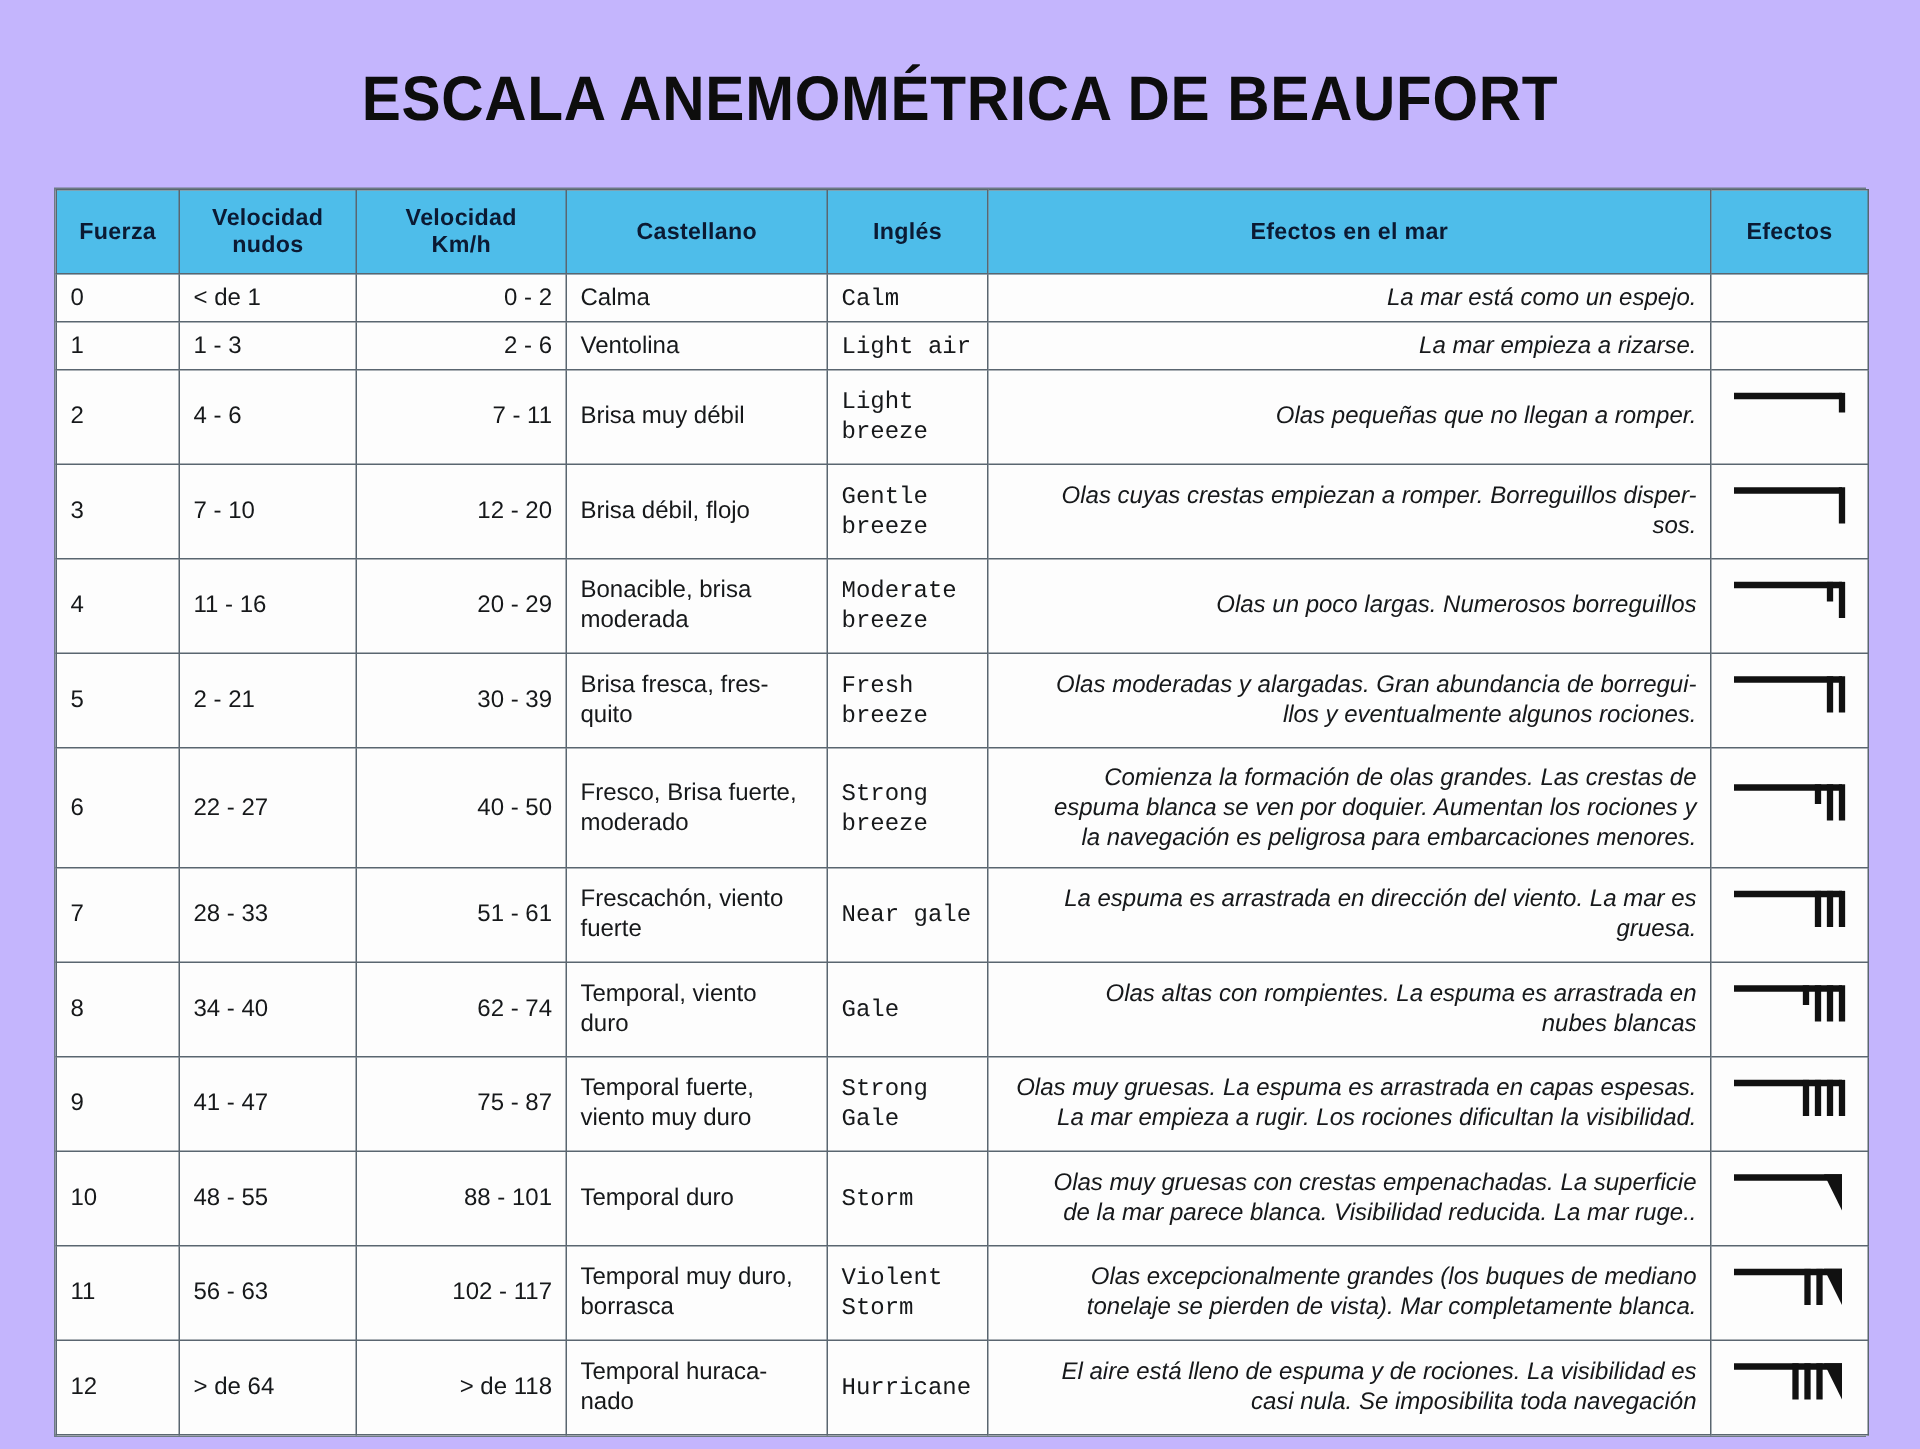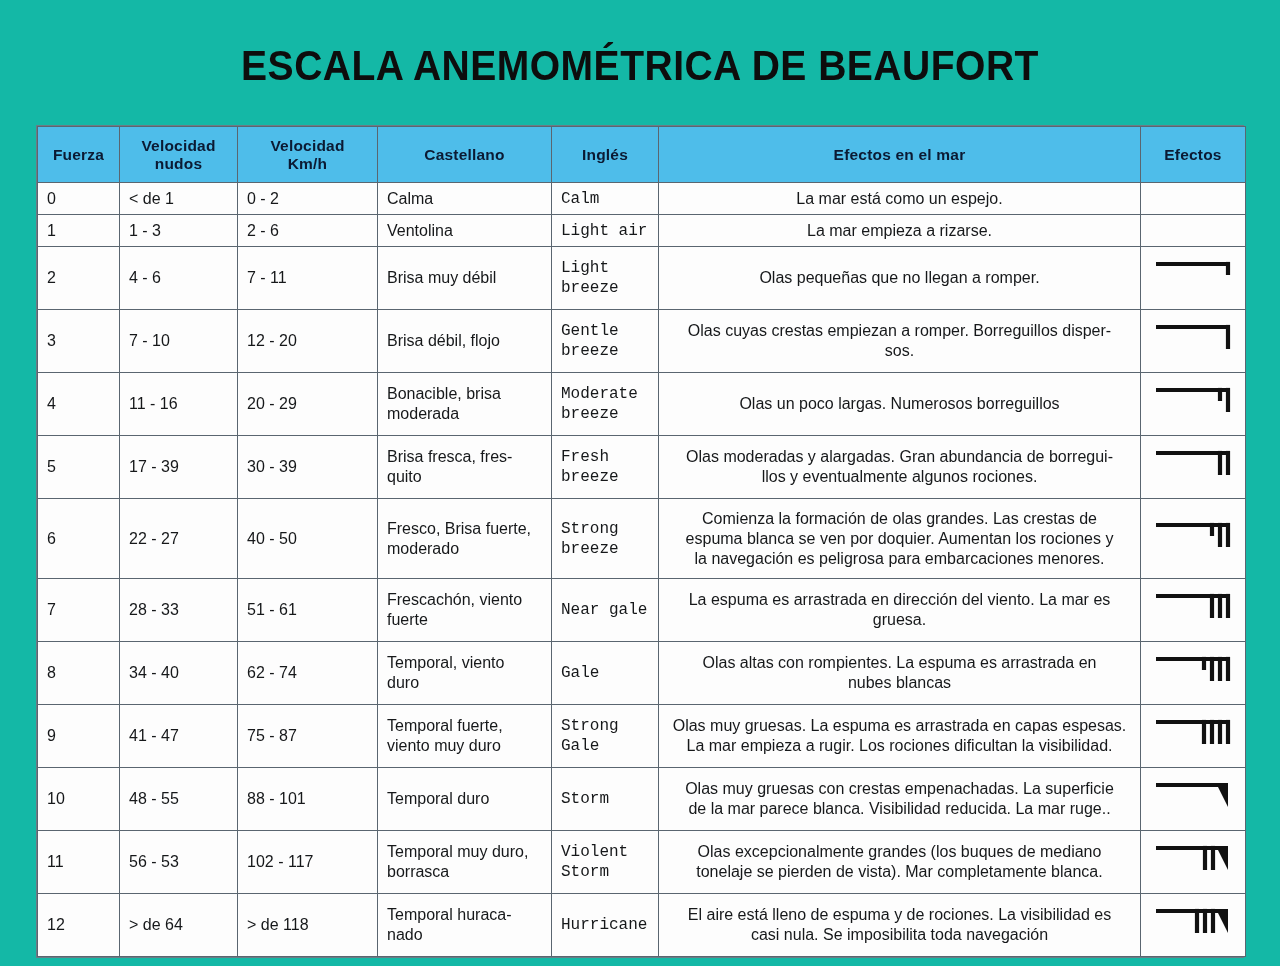--- a/index.html
+++ b/index.html
@@ -12,21 +12,21 @@
     height: 966px;
     background: #ffffff;
     font-family: "Liberation Sans", "DejaVu Sans", sans-serif;
     overflow: hidden;
   }
 
   .page {
     position: relative;
     width: 1280px;
     height: 966px;
-    background: #14b8a6;
+    background: #c4b5fd;
   }
 
   
   .title {
     position: absolute;
     left: 0;
     top: 41px;
     width: 1280px;
     text-align: center;
     font-family: "Liberation Sans Narrow", "Liberation Sans", "DejaVu Sans", sans-serif;
@@ -82,24 +82,24 @@
   
   table.beaufort tbody td {
     font-size: 16px;
     color: #16181a;
     line-height: 20px;
     background: #fdfdfd;
   }
 
   td.c-force     { text-align: left; padding-left: 12px; }
   td.c-knots     { text-align: left; padding-left: 12px; }
-  td.c-kmh       { text-align: left; padding-left: 12px; }
+  td.c-kmh       { text-align: right; padding-left: 12px; }
   td.c-spanish   { text-align: left; padding-left: 12px; }
   td.c-english   { text-align: left; padding-left: 12px; font-family: Liberation Mono, monospace; }
-  td.c-effects   { text-align: center; padding-left: 12px; padding-right: 10px; }
+  td.c-effects   { text-align: right; padding-left: 12px; padding-right: 10px; font-style: italic; }
   td.c-symbol    { text-align: center; padding: 2px 4px; }
 
   
   col.w-force    { width: 82px; }
   col.w-knots    { width: 118px; }
   col.w-kmh      { width: 140px; }
   col.w-spanish  { width: 174px; }
   col.w-english  { width: 107px; }
   col.w-effects  { width: 482px; }
   col.w-symbol   { width: 105px; }
@@ -216,21 +216,21 @@
             <td class="c-symbol">
               <svg class="barb" width="86" height="52" viewBox="0 0 86 52">
                 <line x1="6" y1="12" x2="78" y2="12" stroke="#111111" stroke-width="4.2" stroke-linecap="butt"></line>
                 <line x1="78" y1="9.9" x2="78" y2="34" stroke="#111111" stroke-width="4.2"></line>
                 <line x1="70" y1="9.9" x2="70" y2="23" stroke="#111111" stroke-width="4.2"></line>
               </svg>
             </td>
           </tr>
           <tr data-h="2">
             <td class="c-force">5</td>
-            <td class="c-knots">17 - 39</td>
+            <td class="c-knots">2 - 21</td>
             <td class="c-kmh">30 - 39</td>
             <td class="c-spanish">Brisa fresca, fres-<br>quito</td>
             <td class="c-english">Fresh<br>breeze</td>
             <td class="c-effects">Olas moderadas y alargadas. Gran abundancia de borregui-<br>llos y eventualmente algunos rociones.</td>
             <td class="c-symbol">
               <svg class="barb" width="86" height="52" viewBox="0 0 86 52">
                 <line x1="6" y1="12" x2="78" y2="12" stroke="#111111" stroke-width="4.2" stroke-linecap="butt"></line>
                 <line x1="78" y1="9.9" x2="78" y2="34" stroke="#111111" stroke-width="4.2"></line>
                 <line x1="70" y1="9.9" x2="70" y2="34" stroke="#111111" stroke-width="4.2"></line>
               </svg>
@@ -311,21 +311,21 @@
             <td class="c-effects">Olas muy gruesas con crestas empenachadas. La superficie<br>de la mar parece blanca. Visibilidad reducida. La mar ruge..</td>
             <td class="c-symbol">
               <svg class="barb" width="86" height="52" viewBox="0 0 86 52">
                 <line x1="6" y1="12" x2="78" y2="12" stroke="#111111" stroke-width="4.2" stroke-linecap="butt"></line>
                 <polygon points="78,9.9 78,34 66,9.9" fill="#111111"></polygon>
               </svg>
             </td>
           </tr>
           <tr data-h="2">
             <td class="c-force">11</td>
-            <td class="c-knots">56 - 53</td>
+            <td class="c-knots">56 - 63</td>
             <td class="c-kmh">102 - 117</td>
             <td class="c-spanish">Temporal muy duro,<br>borrasca</td>
             <td class="c-english">Violent<br>Storm</td>
             <td class="c-effects">Olas excepcionalmente grandes (los buques de mediano<br>tonelaje se pierden de vista). Mar completamente blanca.</td>
             <td class="c-symbol">
               <svg class="barb" width="86" height="52" viewBox="0 0 86 52">
                 <line x1="6" y1="12" x2="78" y2="12" stroke="#111111" stroke-width="4.2" stroke-linecap="butt"></line>
                 <polygon points="78,9.9 78,34 66,9.9" fill="#111111"></polygon>
                 <line x1="63" y1="9.9" x2="63" y2="34" stroke="#111111" stroke-width="4.2"></line>
                 <line x1="55" y1="9.9" x2="55" y2="34" stroke="#111111" stroke-width="4.2"></line>

